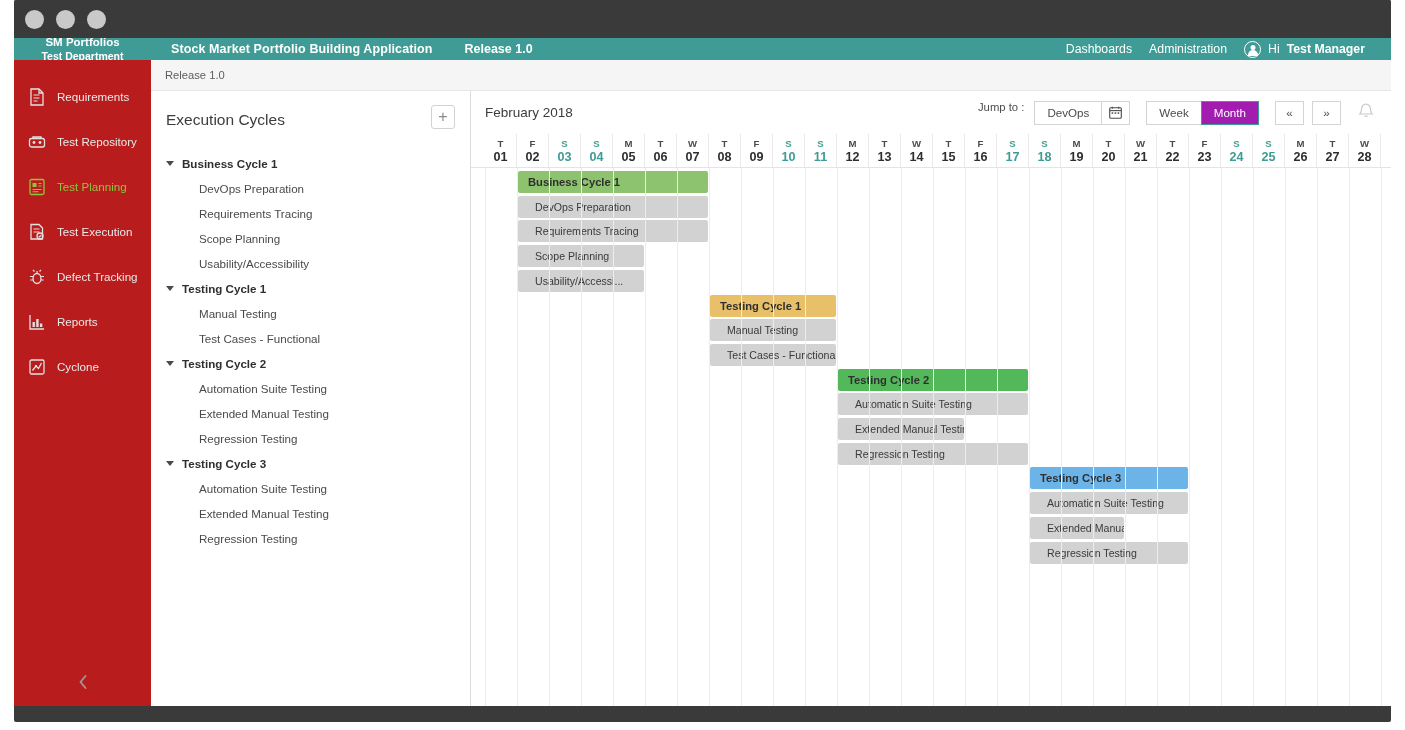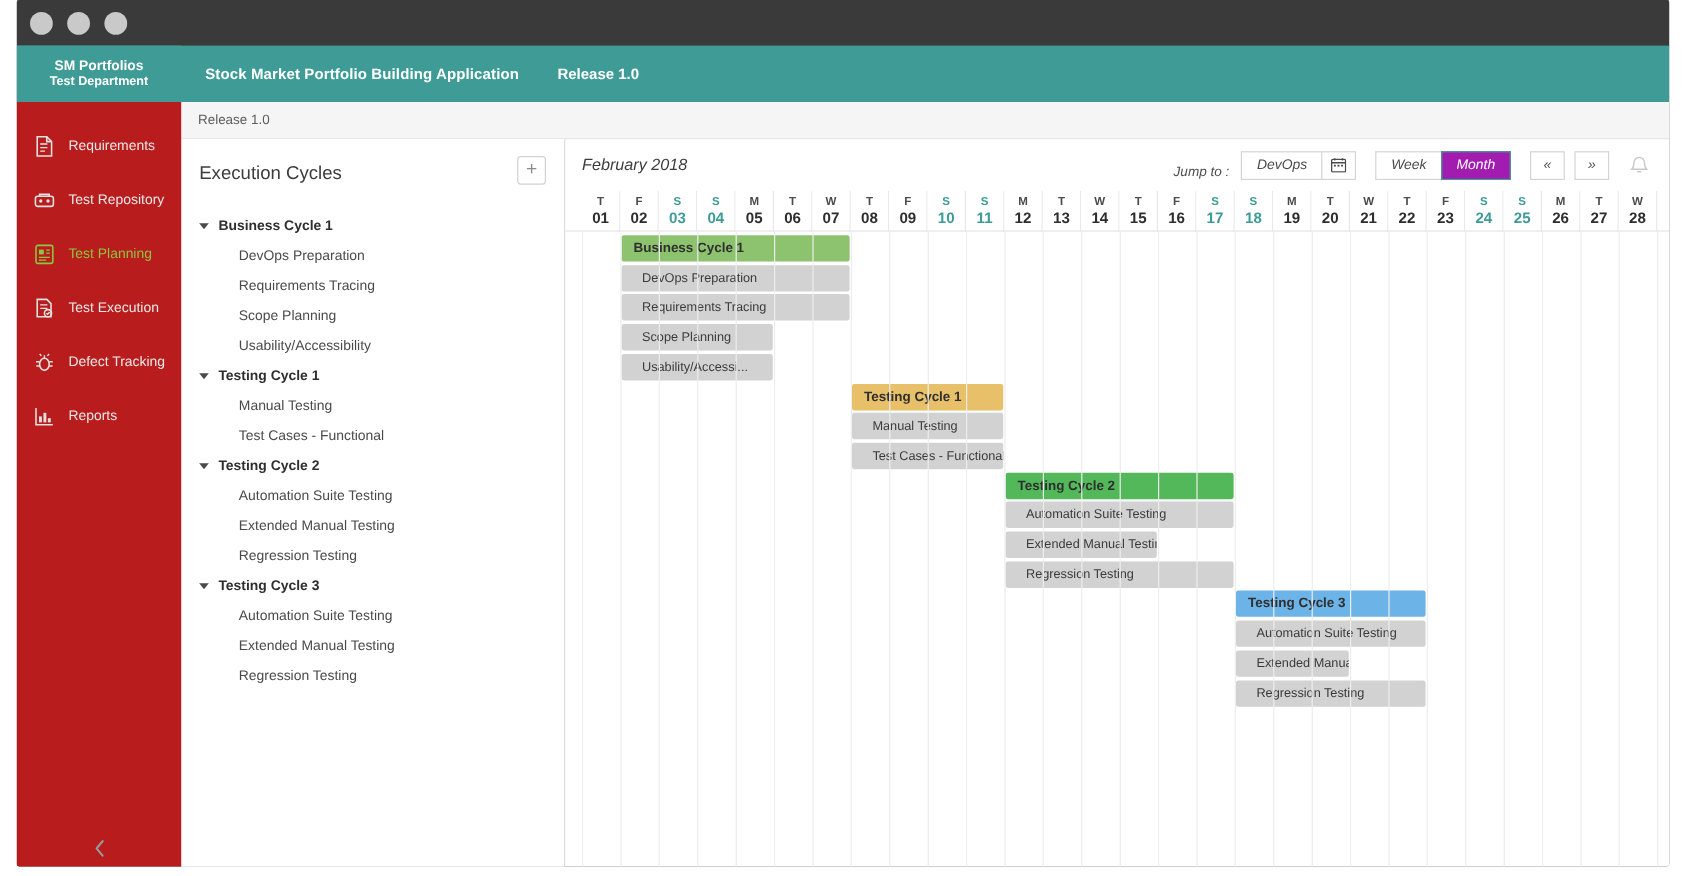--- a/index.html
+++ b/index.html
@@ -18,21 +18,21 @@
   }
   
   .titlebar {
     height: 38px; background: #3a3a3a;
     display: flex; align-items: center; padding-left: 11px; gap: 12px;
   }
   .dot { width: 19px; height: 19px; border-radius: 50%; background: #c9c9c9; }
 
   
   .topbar {
-    height: 47px; background: #3f9b95; display: flex; align-items: stretch;
+    height: 22px; background: #3f9b95; display: flex; align-items: stretch;
     position: relative;
   }
   .brand {
     width: 137px; background: #3f9b95; color: #ffffff;
     display: flex; flex-direction: column; align-items: center; justify-content: center;
     line-height: 1.15;
   }
   .brand-title { font-size: 11.5px; font-weight: bold; }
   .brand-sub { font-size: 10.5px; font-weight: bold; }
   .topnav-left { display: flex; align-items: center; gap: 0; }
@@ -124,24 +124,24 @@
   .tree-row.group { padding-left: 15px; color: #2f2f2f; font-weight: bold; cursor: pointer; }
   .caret {
     width: 0; height: 0; border-left: 4px solid transparent; border-right: 4px solid transparent;
     border-top: 5px solid #4a4a4a; margin-right: 8px;
   }
   .tree-row.child { padding-left: 48px; color: #4a4a4a; cursor: pointer; }
 
   
   .gantt { flex: 1; display: flex; flex-direction: column; min-width: 0; position: relative; }
   .gantt-toolbar {
-    height: 43px; display: flex; align-items: center; padding: 0 14px 0 14px; font-style: italic;
+    height: 43px; display: flex; align-items: center; padding: 0 14px 0 14px;
   }
   .month-label { font-size: 13.5px; color: #3c3c3c; }
-  .tools { margin-left: auto; display: flex; align-items: flex-end; gap: 8px; }
+  .tools { margin-left: auto; display: flex; align-items: flex-start; gap: 8px; }
   .jumpto { font-size: 11.3px; color: #4d4d4d; margin-right: 2px; }
   .btngrp { display: flex; }
   .gbtn {
     height: 24px; min-width: 38px; padding: 0 12px;
     border: 1px solid #d4d4d4; background: #fff; color: #4a4a4a;
     font-size: 11.6px; display: flex; align-items: center; justify-content: center;
     cursor: pointer; font-family: "Liberation Sans", sans-serif;
   }
   .gbtn + .gbtn { margin-left: -1px; }
   .gbtn.active { background: #a21caf; color: #fff; border-color: #3f9b95; }
@@ -191,20 +191,29 @@
 
   <div class="topbar">
     <div class="brand">
       <div class="brand-title">SM Portfolios</div>
       <div class="brand-sub">Test Department</div>
     </div>
     <div class="topnav-left">
       <span class="appname">Stock Market Portfolio Building Application</span>
       <span class="release">Release 1.0</span>
     </div>
+    <div class="topnav-right">
+      <span class="lnk">Dashboards</span>
+      <span class="lnk">Administration</span>
+      <span class="user-wrap">
+        <span class="user-ico"></span>
+        <span class="hi">Hi</span>
+        <span class="uname">Test Manager</span>
+      </span>
+    </div>
   </div>
 
   <div class="body">
 
     <div class="sidebar">
 
       <div class="side-item">
         <span class="side-ico">
           <svg width="20" height="20" viewBox="0 0 20 20">
               <path d="M4 2h8l4 4v12H4z" fill="none" stroke="#e2e2e2" stroke-width="1.3"></path>
@@ -264,20 +273,28 @@
         <svg class="side-ico" width="20" height="20" viewBox="0 0 20 20">
             <path d="M3 3v14h14" fill="none" stroke="#e2e2e2" stroke-width="1.3"></path>
             <rect x="5.5" y="10" width="2.4" height="5" fill="#e2e2e2"></rect>
             <rect x="9.2" y="7" width="2.4" height="8" fill="#e2e2e2"></rect>
             <rect x="12.9" y="11.5" width="2.4" height="3.5" fill="#e2e2e2"></rect>
           </svg>
         <span>Reports</span>
       </div>
 
 
+      <div class="side-item">
+        <svg class="side-ico" width="20" height="20" viewBox="0 0 20 20">
+            <rect x="3" y="3" width="14" height="14" rx="1.5" fill="none" stroke="#e2e2e2" stroke-width="1.3"></rect>
+            <path d="M5.5 13.5L9 9l2.5 2.5L14.5 6" stroke="#e2e2e2" stroke-width="1.3" fill="none"></path>
+            <circle cx="9" cy="9" r="1.1" fill="#e2e2e2"></circle>
+          </svg>
+        <span>Cyclone</span>
+      </div>
 
       <div class="collapse-btn">
         <svg width="14" height="18" viewBox="0 0 14 18">
             <path d="M9.5 3L4.5 9l5 6" fill="none" stroke="#9a9a9a" stroke-width="1.8" stroke-linecap="round" stroke-linejoin="round"></path>
           </svg>
       </div>
     </div>
 
     <div class="main">
       <div class="crumbbar">

